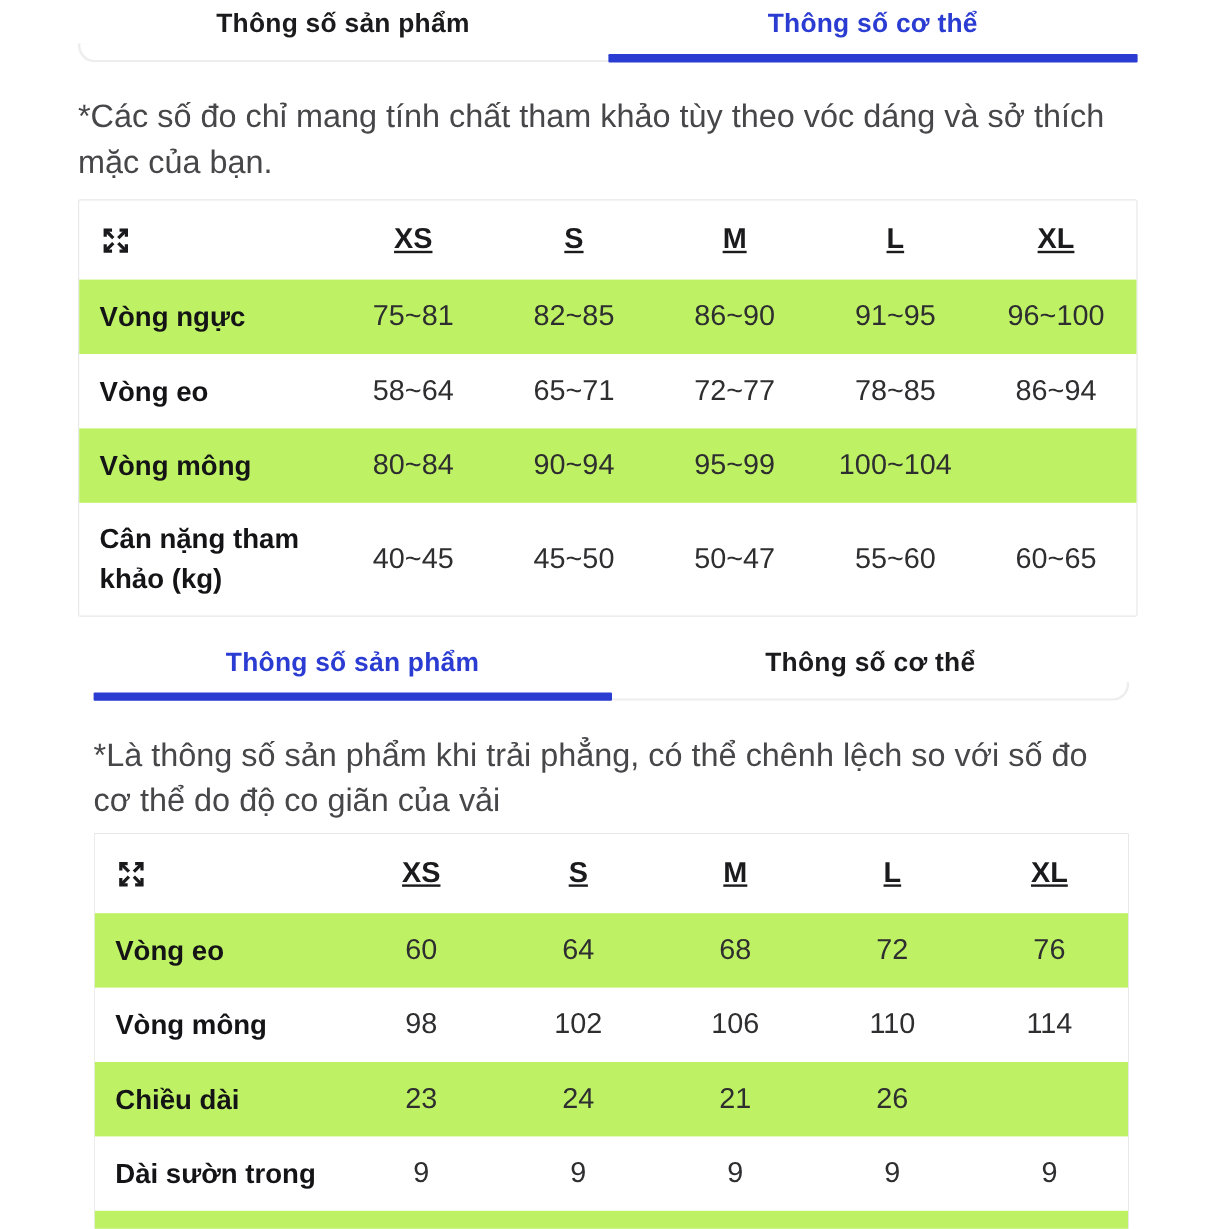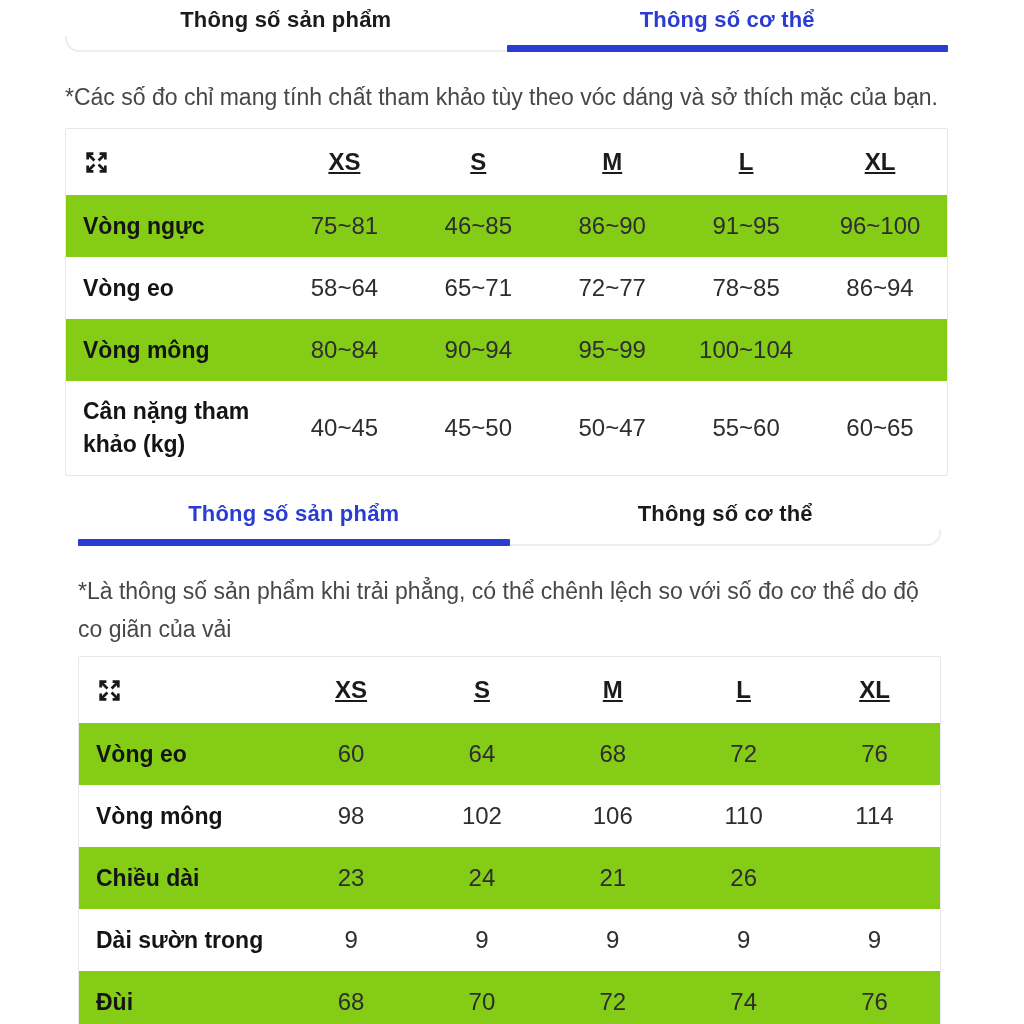--- a/index.html
+++ b/index.html
@@ -16,29 +16,29 @@
   .tab-label { font-size:22px; font-weight:700; color:#1b1b1d; letter-spacing:.2px; }
   .tab.active .tab-label { color:#2b3cd2; }
   .hairline { position:absolute; left:0; right:0; bottom:0; height:16px;
     border-bottom:2px solid #ededee; pointer-events:none; }
   .hairline.round-left  { border-left:2px solid #ededee;  border-bottom-left-radius:14px; }
   .hairline.round-right { border-right:2px solid #ededee; border-bottom-right-radius:14px; }
   .underline { position:absolute; left:0; right:0; bottom:0; height:7px;
     background:#2b3cd2; border-radius:1px; }
 
   
-  .note { margin-top:26px; font-size:23px; line-height:38px; color:#47474a; }
+  .note { margin-top:26px; font-size:27px; line-height:38px; color:#47474a; }
 
   
   .size-table { margin-top:12px; border:1px solid #e8e8ea; border-radius:2px;
     background:#ffffff; }
   .sec2 .size-table { margin-top:8px; border-bottom:none; }
   .trow { display:flex; align-items:stretch; min-height:62px; }
   .trow.head { min-height:66px; }
-  .trow.stripe { background:#84cc16; }
+  .trow.stripe { background:#bef264; }
   .cell { display:flex; align-items:center; justify-content:center;
     padding:14px 2px; font-size:24px; color:#2e2e30; }
   .cell.val { width:15.2%; }
   .cell.lab { width:24%; justify-content:flex-start; padding-left:17px;
     font-size:23px; font-weight:700; color:#141416; line-height:33px; }
   .cell.size-h { font-weight:700; font-size:24px; color:#1b1b1d;text-decoration:underline; }
   .expand-btn { background:none; border:none; cursor:pointer; display:flex;
     align-items:center; padding:0; }
   .expand-btn svg { display:block; }
 </style>
@@ -79,21 +79,21 @@
       <div class="cell val size-h">XS</div>
       <div class="cell val size-h">S</div>
       <div class="cell val size-h">M</div>
       <div class="cell val size-h">L</div>
       <div class="cell val size-h">XL</div>
     </div>
 
     <div class="trow stripe">
       <div class="cell lab">Vòng ngực</div>
       <div class="cell val">75~81</div>
-      <div class="cell val">46~85</div>
+      <div class="cell val">82~85</div>
       <div class="cell val">86~90</div>
       <div class="cell val">91~95</div>
       <div class="cell val">96~100</div>
     </div>
 
     <div class="trow">
       <div class="cell lab">Vòng eo</div>
       <div class="cell val">58~64</div>
       <div class="cell val">65~71</div>
       <div class="cell val">72~77</div>

